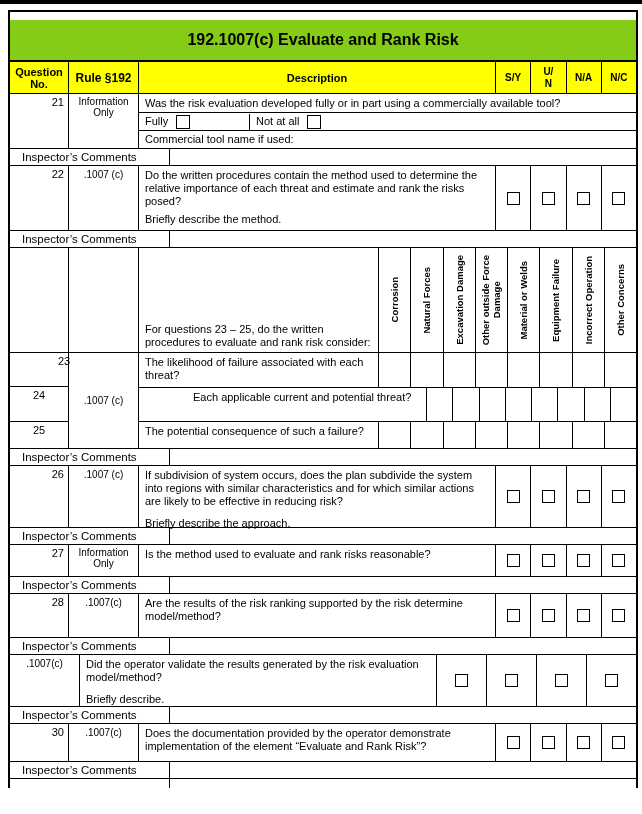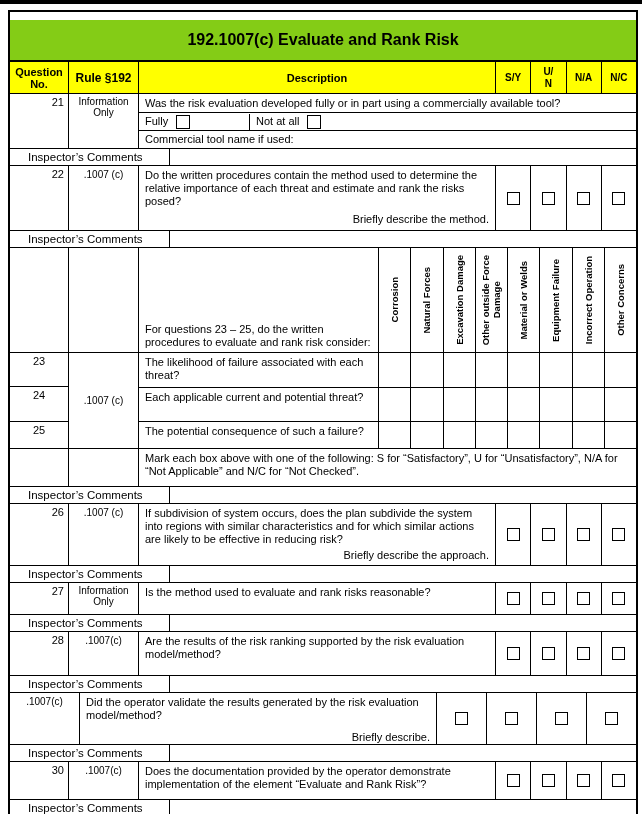--- a/index.html
+++ b/index.html
@@ -29,39 +29,39 @@
   .sub { border-bottom: 1.5px solid #000; padding: 2px 6px; font-size: 11px; display: flex; align-items: center; }
   .sub:last-child { border-bottom: none; }
   .opts { padding: 0; }
   .opt { border-right: 1.5px solid #000; display: flex; align-items: flex-start; gap: 8px;
          padding: 1px 6px; font-size: 11px; }
   .opt:last-child { border-right: none; }
   .o1 { width: 111px; flex: 0 0 auto; } .o2 { width: 149px; flex: 0 0 auto; } .o3 { flex: 1; }
   .box { width: 14px; height: 14px; border: 1.5px solid #000; display: inline-block; background: #fff; }
   .cbc { display: flex; align-items: center; justify-content: center; }
   .cbc .box { width: 13px; height: 13px; }
-  .ic-label { width: 160px; flex: 0 0 auto; font-size: 11.5px; padding: 2px 18px; }
+  .ic-label { width: 160px; flex: 0 0 auto; font-size: 11.5px; padding: 2px 12px; }
   .ic-row { height: 17px; }
-  .prompt { margin-top: 5px; text-align: right; }
+  .prompt { margin-top: 5px; }
   .desc2 { width: 240px; flex: 0 0 auto; padding: 3px 6px; }
   .bottom { display: flex; align-items: flex-end; }
   .vcell { flex: 1 1 0; display: flex; align-items: center; justify-content: center;
            overflow: visible; padding: 0; }
   .vtxt { writing-mode: vertical-rl; transform: rotate(180deg);
           font-weight: bold; font-size: 9.5px; line-height: 11px;
           white-space: pre; text-align: center; }
   .qcol { width: 59px; flex: 0 0 auto; display: flex; flex-direction: column;
           border-right: 1.5px solid #000; }
   .qc { text-align: center; font-size: 11px; padding-top: 2px; }
   .bb { border-bottom: 1.5px solid #000; }
   .vcenter { display: flex; align-items: center; justify-content: center; }
   .mrow { display: flex; align-items: stretch; }
   .mc { flex: 1 1 0; border-right: 1.5px solid #000; }
   .mrow > .mc:last-child { border-right: none; }
-  .h23 { height: 34px; } .h24 { height: 35px; } .h25 { height: 26px; }
+  .h23 { height: 34px; padding-left: 48px; } .h24 { height: 35px; } .h25 { height: 26px; }
   .note { padding: 3px 6px; }
   .stub { height: 9px; }
 </style>
 </head>
 <body>
 
 <div class="topbar"></div>
 
 <div class="form">
 
@@ -194,36 +194,31 @@
           <div class="mc"></div>
           <div class="mc"></div>
           <div class="mc"></div>
           <div class="mc"></div>
           <div class="mc"></div>
           <div class="mc"></div>
       </div>
     </div>
   </div>
 
-  <div class="row" style="height:38px">
-    <div class="c q"></div>
-    <div class="c rule"></div>
-    <div class="c grow note">Mark each box above with one of the following: S for “Satisfactory”, U for “Unsatisfactory”, N/A for “Not Applicable” and N/C for “Not Checked”.</div>
-  </div>
   <div class="row ic-row">
     <div class="c ic-label">Inspector’s Comments</div>
     <div class="c grow"></div>
   </div>
 
   <div class="row" style="height:62px">
     <div class="c q">26</div>
     <div class="c rule">.1007 (c)</div>
     <div class="c desc">
       <div>If subdivision of system occurs, does the plan subdivide the system into regions with similar characteristics and for which similar actions are likely to be effective in reducing risk?</div>
-      <div class="prompt" style="margin-top:3px">Briefly describe the approach.</div>
+      <div class="prompt" style="margin-top:9px">Briefly describe the approach.</div>
     </div>
     <div class="c mk cbc">
         <span class="box"></span>
       </div>
     <div class="c mk cbc">
         <span class="box"></span>
       </div>
     <div class="c mk cbc">
         <span class="box"></span>
       </div>
@@ -254,21 +249,21 @@
       </div>
   </div>
   <div class="row ic-row">
     <div class="c ic-label">Inspector’s Comments</div>
     <div class="c grow"></div>
   </div>
 
   <div class="row" style="height:44px">
     <div class="c q">28</div>
     <div class="c rule">.1007(c)</div>
-    <div class="c desc">Are the results of the risk ranking supported by the risk evaluation model/method?</div>
+    <div class="c desc">Are the results of the risk ranking supported by the risk determine model/method?</div>
     <div class="c mk cbc">
         <span class="box"></span>
       </div>
     <div class="c mk cbc">
         <span class="box"></span>
       </div>
     <div class="c mk cbc">
         <span class="box"></span>
       </div>
     <div class="c mk cbc">

